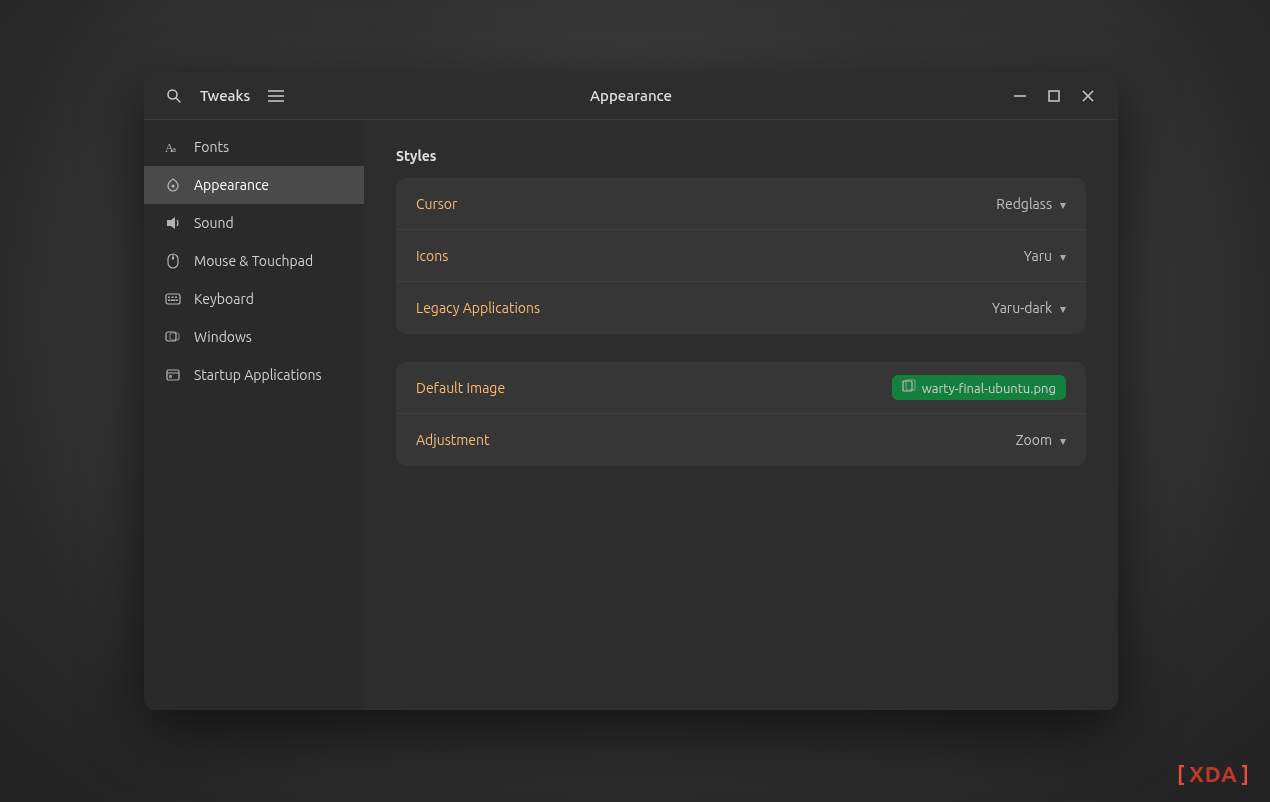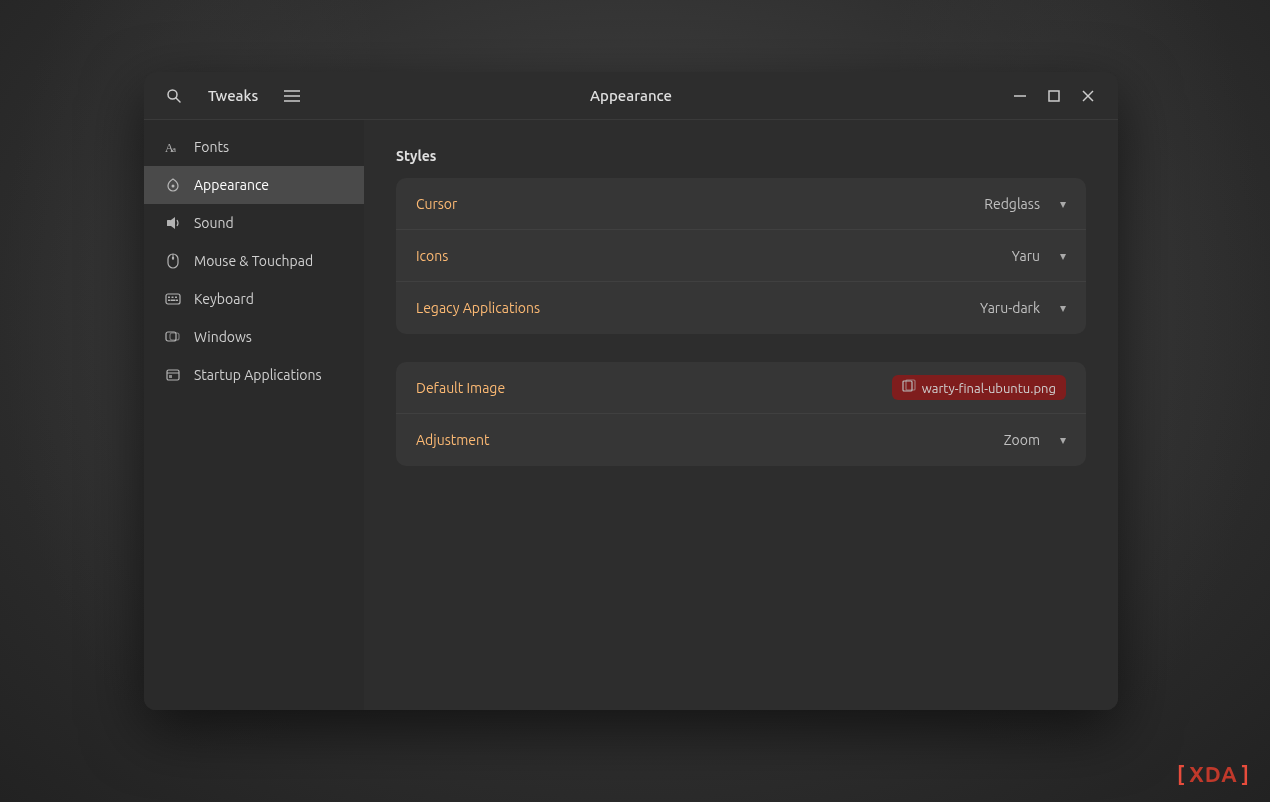--- a/index.html
+++ b/index.html
@@ -80,21 +80,21 @@
       padding: 0 16px;
       height: 48px;
       background: #2d2d2d;
       border-bottom: 1px solid #3a3a3a;
       flex-shrink: 0;
     }
 
     .title-bar-left {
       display: flex;
       align-items: center;
-      gap: 20px;
+      gap: 12px;
     }
 
     .title-bar-center {
       position: absolute;
       left: 50%;
       transform: translateX(-50%);
       color: #e0e0e0;
       font-size: 15px;
       font-weight: 500;
     }
@@ -200,37 +200,37 @@
     }
     .settings-row:last-child { border-bottom: none; }
 
     .settings-row-label {
       color: #fdba74;
       font-size: 14px;
     }
 
     .settings-row-value {
       display: flex;
-      align-items: center;
-      gap: 20px;
+      align-items: flex-end;
+      gap: 8px;
       color: #c0c0c0;
       font-size: 14px;
       cursor: pointer;
     }
 
     .chevron-down {
       font-size: 12px;
       color: #aaa;
     }
 
     .file-chip {
       display: flex;
       align-items: center;
       gap: 6px;
-      background: #7f1d1d;
+      background: #15803d;
       border-radius: 6px;
       padding: 4px 10px;
       color: #d0d0d0;
       font-size: 13px;
       cursor: pointer;
     }
 
     .file-icon {
       font-size: 14px;
       color: #bbb;

